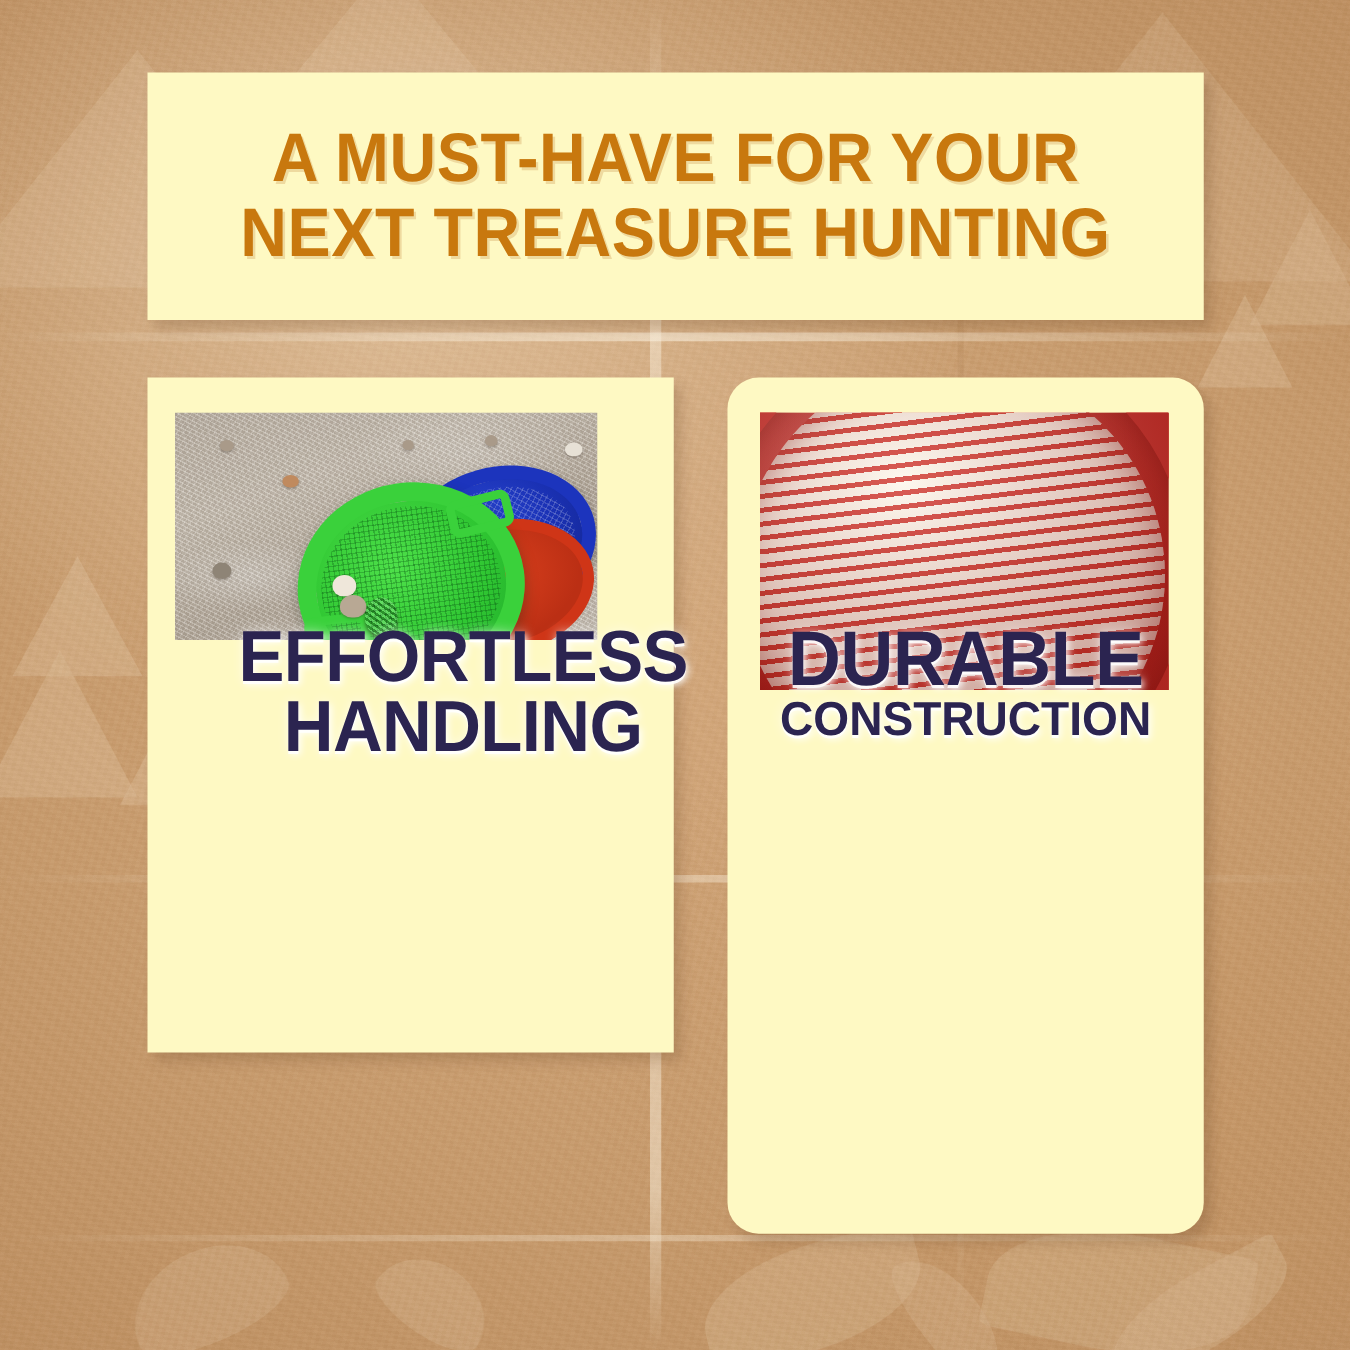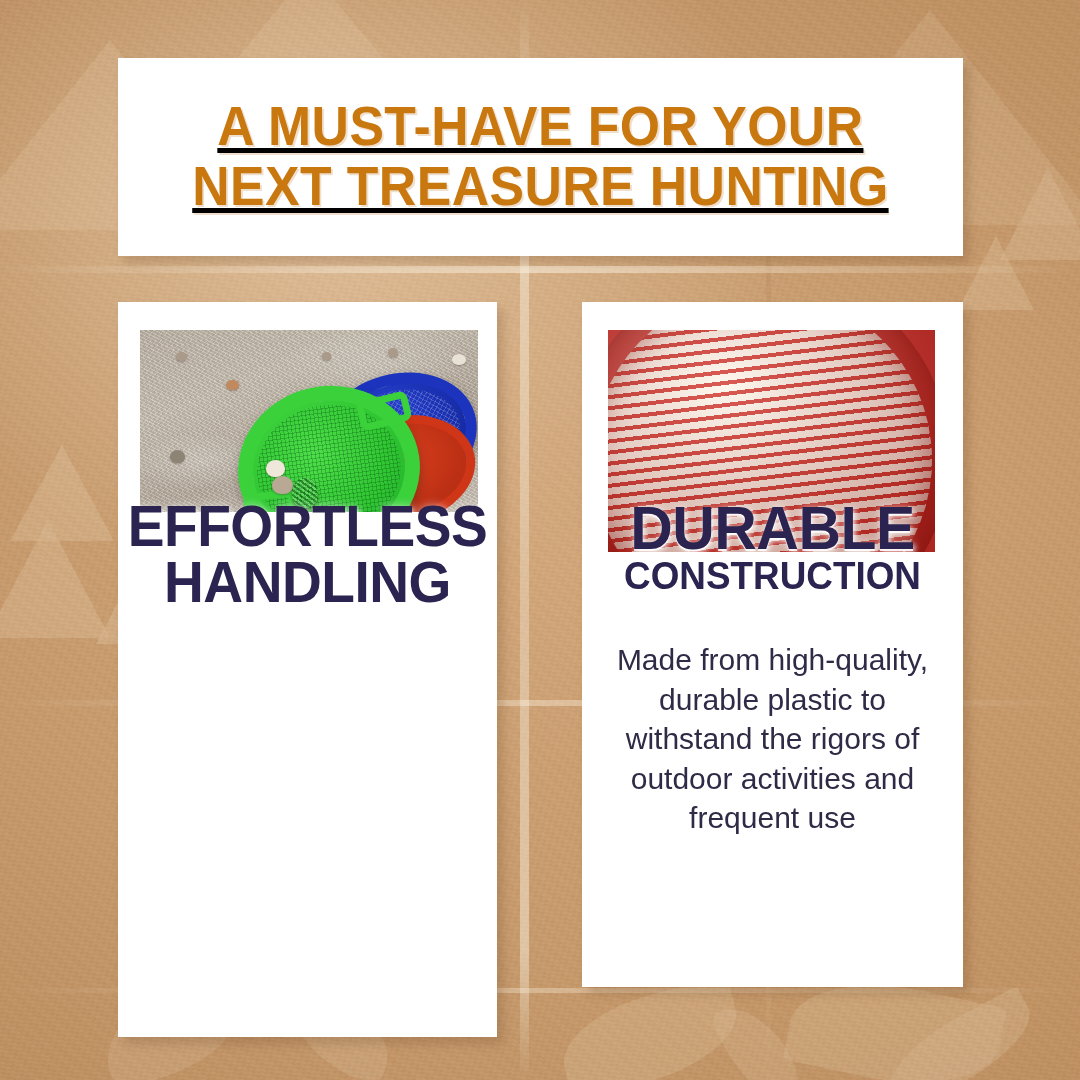--- a/index.html
+++ b/index.html
@@ -70,23 +70,22 @@
   }
   .leafblade {
     position: absolute;
     background: rgba(255,244,222,0.42);
     border-radius: 50% 50% 50% 50% / 70% 70% 30% 30%;
   }
 
   
   .panel {
     position: absolute;
-    background: #ffffff;
+    background: #fef9c3;
     box-shadow: 6px 7px 9px rgba(110,72,36,0.24);
-    text-decoration: underline;
   }
 
   #title-panel {
     left: 118px; top: 58px;
     width: 845px; height: 198px;
     display: flex;
     align-items: center;
     justify-content: center;
   }
   .title-text {
@@ -95,22 +94,22 @@
     font-family: "Liberation Sans", sans-serif;
     font-weight: 700;
     font-size: 55px;
     line-height: 1.09;
     letter-spacing: 0.5px;
     transform: scaleX(0.94);
     text-shadow: 2px 2px 0 rgba(180,110,30,0.22);
     padding: 0 18px;
   }
 
-  #card-left  { left: 118px; top: 302px; width: 379px; height: 735px; }
-  #card-right { left: 582px; top: 302px; width: 381px; height: 685px; }
+  #card-left  { left: 118px; top: 302px; width: 379px; height: 540px; padding-left: 42px; }
+  #card-right { left: 582px; top: 302px; width: 381px; height: 685px; border-radius: 25px; }
 
   .photo {
     position: absolute;
     overflow: hidden;
   }
   #photo-left  { left: 22px; top: 28px; width: 338px; height: 182px; }
   #photo-right { left: 26px; top: 28px; width: 327px; height: 222px; }
 
   
   .sand {
@@ -349,16 +348,15 @@
       <div class="rim"></div>
       <div class="mesh"></div>
       <div class="mesh-shade"></div>
     </div>
 
     <div class="heading" id="heading-right">
       <span class="h-line1">DURABLE</span>
       <span class="h-line2">CONSTRUCTION</span>
     </div>
 
-    <div class="body-copy" id="body-right">Made from high-quality, durable plastic to withstand the rigors of outdoor activities and frequent use</div>
   </div>
 
 </div>
 
 </body></html>

